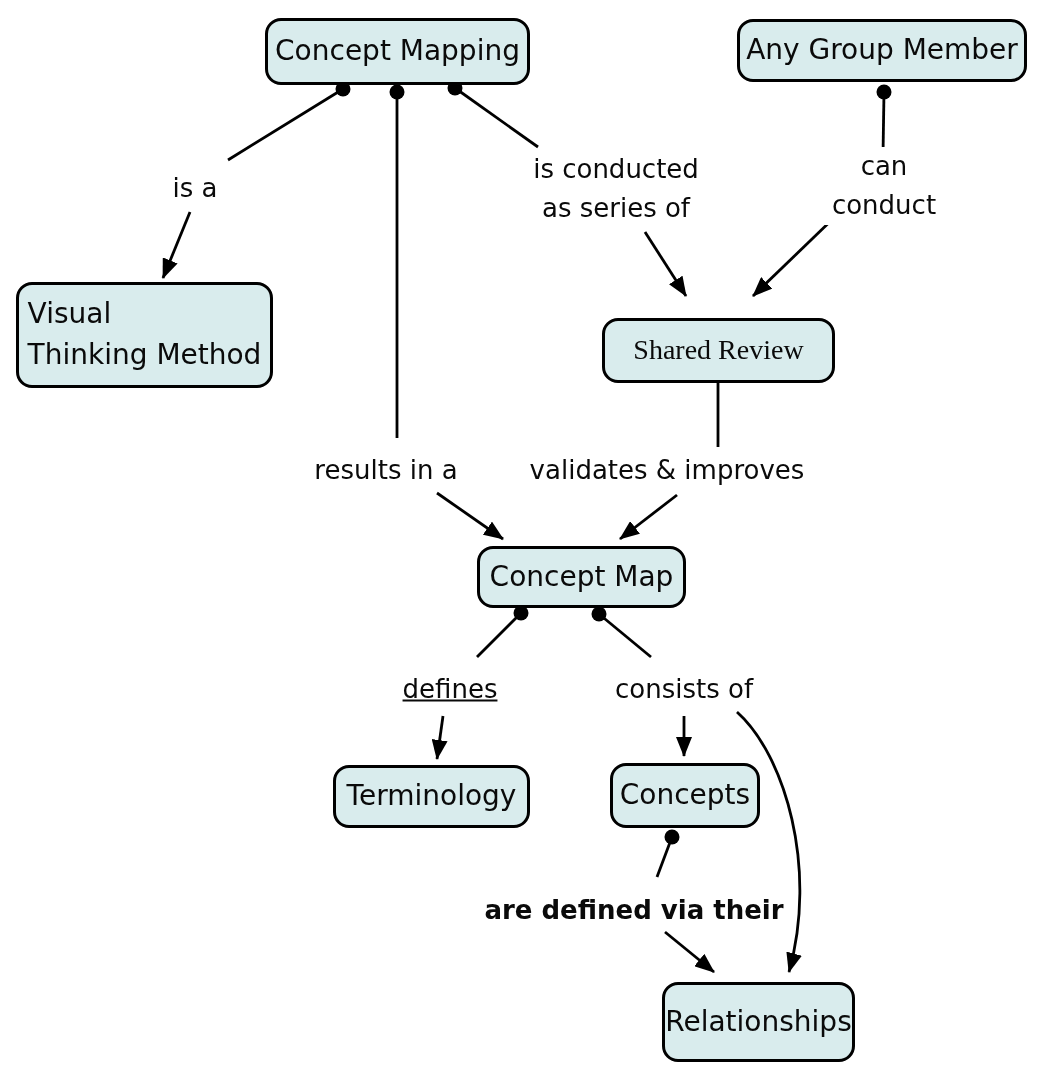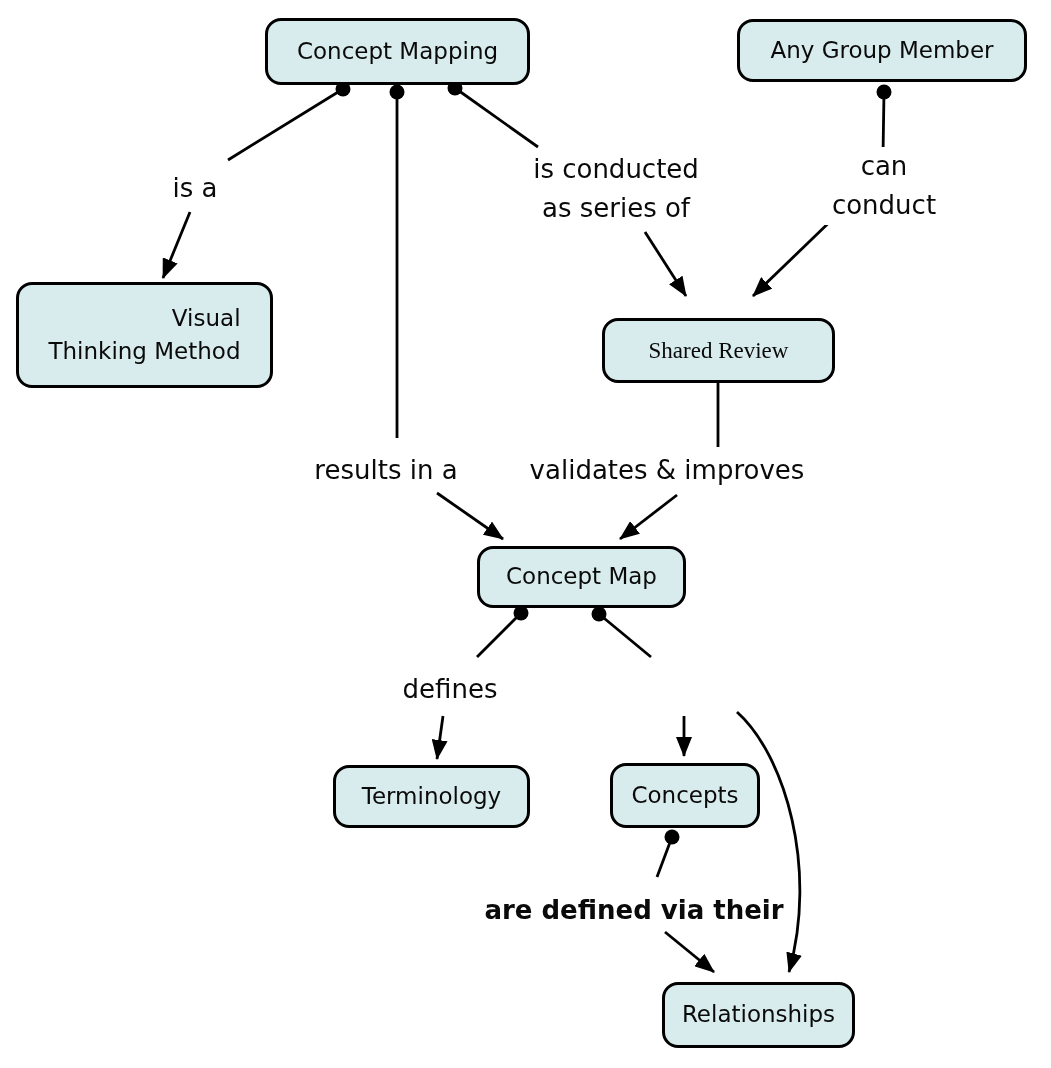--- a/index.html
+++ b/index.html
@@ -24,23 +24,23 @@
     fill:none;
   }
   svg.edges circle{fill:var(--line-color);}
   .node{
     position:absolute;
     box-sizing:border-box;
     display:flex;align-items:center;justify-content:center;
     background:var(--node-fill);
     border:3px solid var(--node-border);
     border-radius:16px;
-    font-size:23px;line-height:1.45;
+    font-size:28px;line-height:1.45;
     color:var(--text-color);
-    text-align:right;
+    text-align:left;
     white-space:pre-line;
   }
   .edge-label{
     position:absolute;
     transform:translate(-50%,-50%);
     font-size:26px;line-height:1.5;
     color:var(--text-color);
     text-align:center;
     white-space:pre-line;
     background:var(--background);
@@ -96,31 +96,32 @@
 Thinking Method</div>
 
   <div class="node" style="left:602px;top:318px;width:233px;height:65px;font-family:Liberation Serif, serif;">Shared Review</div>
 
   <div class="node" style="left:453px;top:546px;width:209px;height:62px;margin-left:24px;">Concept Map</div>
 
   <div class="node" style="left:333px;top:765px;width:197px;height:63px;">Terminology</div>
 
   <div class="node" style="left:610px;top:763px;width:150px;height:65px;">Concepts</div>
 
-  <div class="node" style="left:662px;top:982px;width:193px;height:66px;">Relationships</div>
+  <div class="node" style="left:662px;top:982px;width:193px;height:80px;">Relationships</div>
 
   <div class="edge-label" style="left:195px;top:188px;">is a</div>
 
   <div class="edge-label" style="left:616px;top:189px;">is conducted
 as series of</div>
 
   <div class="edge-label" style="left:884px;top:186px;">can conduct</div>
 
   <div class="edge-label" style="left:386px;top:470px;">results in a</div>
 
   <div class="edge-label" style="left:667px;top:470px;">validates &amp; improves</div>
 
-  <div class="edge-label" style="left:450px;top:689px;">defines</div>
+  <div class="edge-label" style="left:450px;top:689px;text-decoration:underline;">defines</div>
 
+  <div class="edge-label" style="left:684px;top:689px;">consists of</div>
 
   <div class="edge-label" style="left:634px;top:910px;font-weight:bold;">are defined via their</div>
 
 </div>
 
 </body></html>

